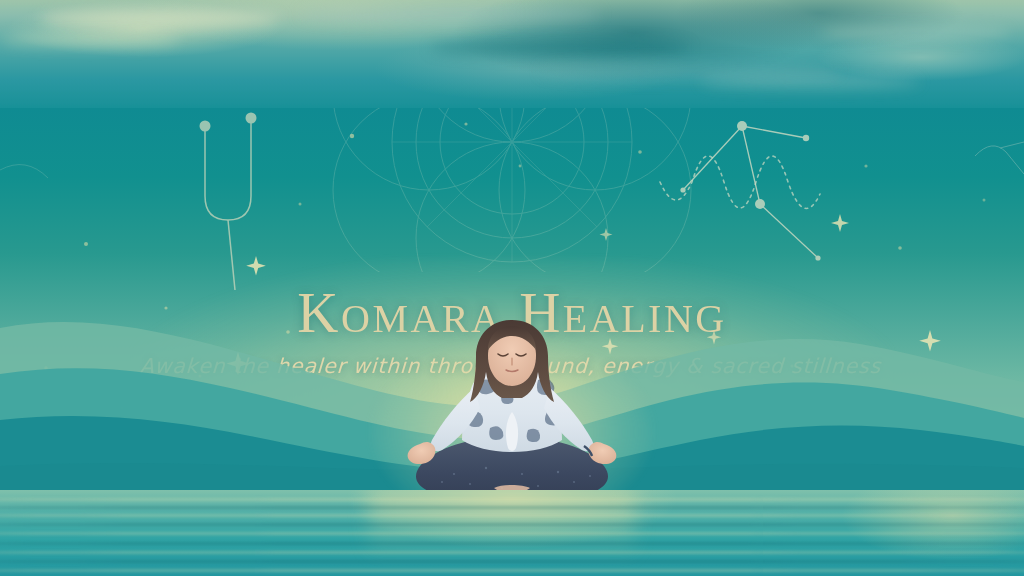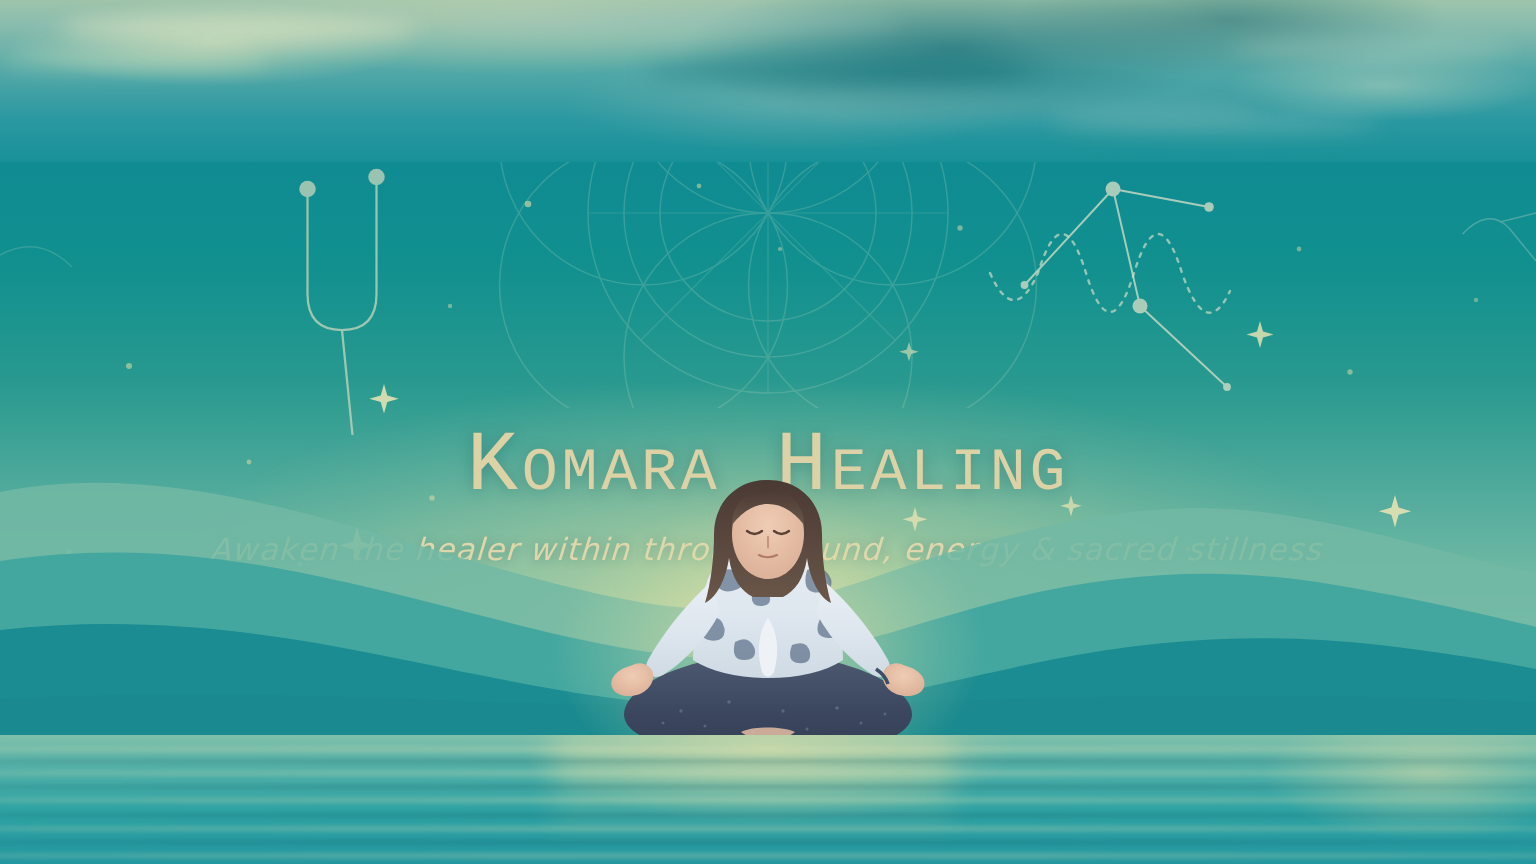--- a/index.html
+++ b/index.html
@@ -71,21 +71,21 @@
   
   .lineart{position:absolute;left:0;top:0;pointer-events:none;}
 
   
   .hills{position:absolute;left:0;bottom:0;width:1024px;height:220px;}
 
   
   .title{
     position:absolute;left:0;right:0;top:176px;
     text-align:center;
-    font-family:Liberation Mono, monospace;
+    font-family:Liberation Serif, serif;
     font-variant:small-caps;
     font-size:57px;letter-spacing:2.5px;
     color:#dcd2a5;
     text-shadow:0 1px 10px rgba(12,80,88,.35);
     line-height:1;
   }
   .tagline{
     position:absolute;left:0;right:0;top:246px;
     text-align:center;
     font-family:"DejaVu Sans","Liberation Sans",sans-serif;

